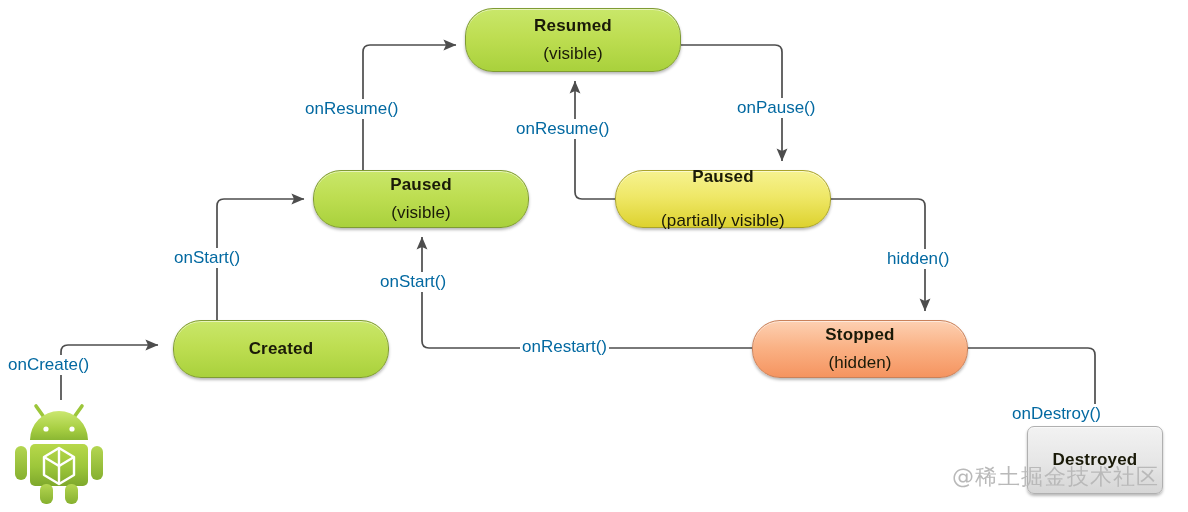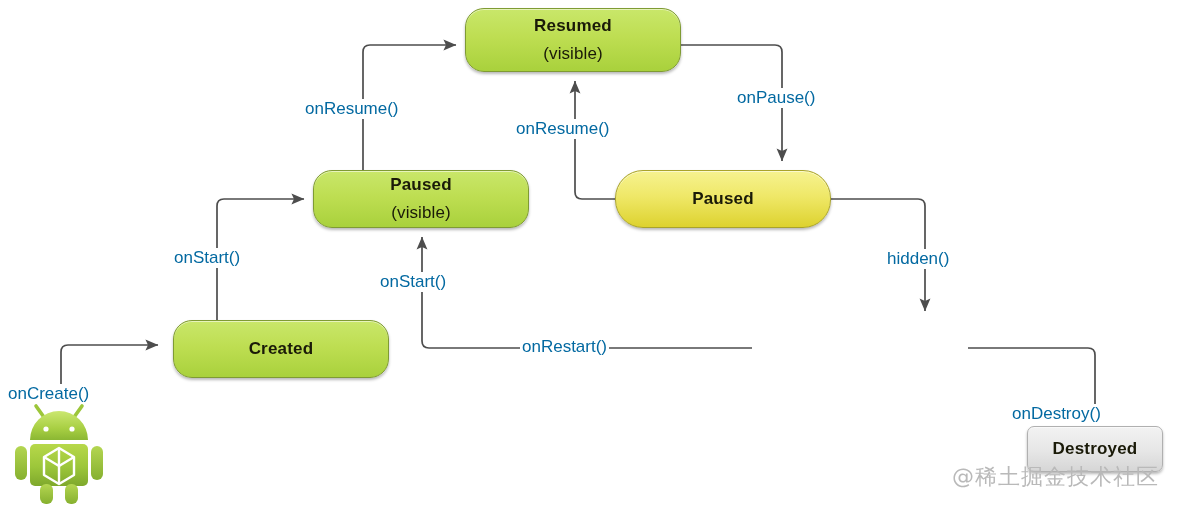--- a/index.html
+++ b/index.html
@@ -13,21 +13,21 @@
   .node{position:absolute;box-sizing:border-box;
         display:flex;flex-direction:column;align-items:center;justify-content:center;
         text-align:center;line-height:1.16;color:#1a1a08;
         border:1px solid #8a9a4a;
         box-shadow:0 2px 3px rgba(0,0,0,.28), inset 0 1px 0 rgba(255,255,255,.55);}
   .node .t1{font-weight:bold;font-size:17px;letter-spacing:.2px;}
   .node .t2{font-size:17px;font-weight:normal;letter-spacing:.1px;margin-top:8px;}
 
   .pill{border-radius:28px;}
   .green{background:linear-gradient(180deg,#c9e76a 0%,#bede52 45%,#a9d13c 100%);
-         border-color:#7f9b33;border-radius:19px;}
+         border-color:#7f9b33;}
   .yellow{background:linear-gradient(180deg,#f6f290 0%,#efe868 45%,#ddd22f 100%);
           border-color:#a9a32b;gap:16px;}
   .orange{background:linear-gradient(180deg,#fdd0b2 0%,#fab184 48%,#f59460 100%);
           border-color:#c9815a;}
   .gray{background:linear-gradient(180deg,#f2f2f2 0%,#e6e6e6 55%,#d6d6d6 100%);
         border-color:#b0b0b0;border-radius:7px;}
 
   
   .elabel{position:absolute;font-size:17px;color:#0369a1;white-space:nowrap;
           background:#fff;padding:0 2px;}
@@ -76,37 +76,42 @@
     <span class="t2">(visible)</span>
   </div>
 
   <div class="node pill green" style="left:313px;top:170px;width:216px;height:58px;">
     <span class="t1">Paused</span>
     <span class="t2">(visible)</span>
   </div>
 
   <div class="node pill yellow" style="left:615px;top:170px;width:216px;height:58px;">
     <span class="t1">Paused</span>
+    <span class="t2">(partially visible)</span>
   </div>
 
   <div class="node pill green" style="left:173px;top:320px;width:216px;height:58px;align-items:center;">
     <span class="t1">Created</span>
 
   </div>
 
+  <div class="node pill orange" style="left:752px;top:320px;width:216px;height:58px;">
+    <span class="t1">Stopped</span>
+    <span class="t2">(hidden)</span>
+  </div>
 
-  <div class="node gray" style="left:1027px;top:426px;width:136px;height:46px;align-items:center;">
+  <div class="node gray" style="left:1027px;top:426px;width:136px;height:68px;align-items:center;">
     <span class="t1">Destroyed</span>
 
   </div>
 
-  <div class="elabel" style="left:6px;top:384px;">onCreate()</div>
+  <div class="elabel" style="left:6px;top:355px;">onCreate()</div>
   <div class="elabel" style="left:172px;top:248px;">onStart()</div>
   <div class="elabel" style="left:303px;top:99px;">onResume()</div>
-  <div class="elabel" style="left:735px;top:88px;">onPause()</div>
+  <div class="elabel" style="left:735px;top:98px;">onPause()</div>
   <div class="elabel" style="left:514px;top:119px;">onResume()</div>
   <div class="elabel" style="left:885px;top:249px;">hidden()</div>
   <div class="elabel" style="left:520px;top:337px;">onRestart()</div>
   <div class="elabel" style="left:378px;top:272px;">onStart()</div>
   <div class="elabel" style="left:1010px;top:361px;margin-top:43px;">onDestroy()</div>
 
   <div class="mascot">
     <svg viewBox="0 0 100 112" width="100" height="112">
       <defs>
         <linearGradient id="gBody" x1="0" y1="0" x2="0" y2="1">

